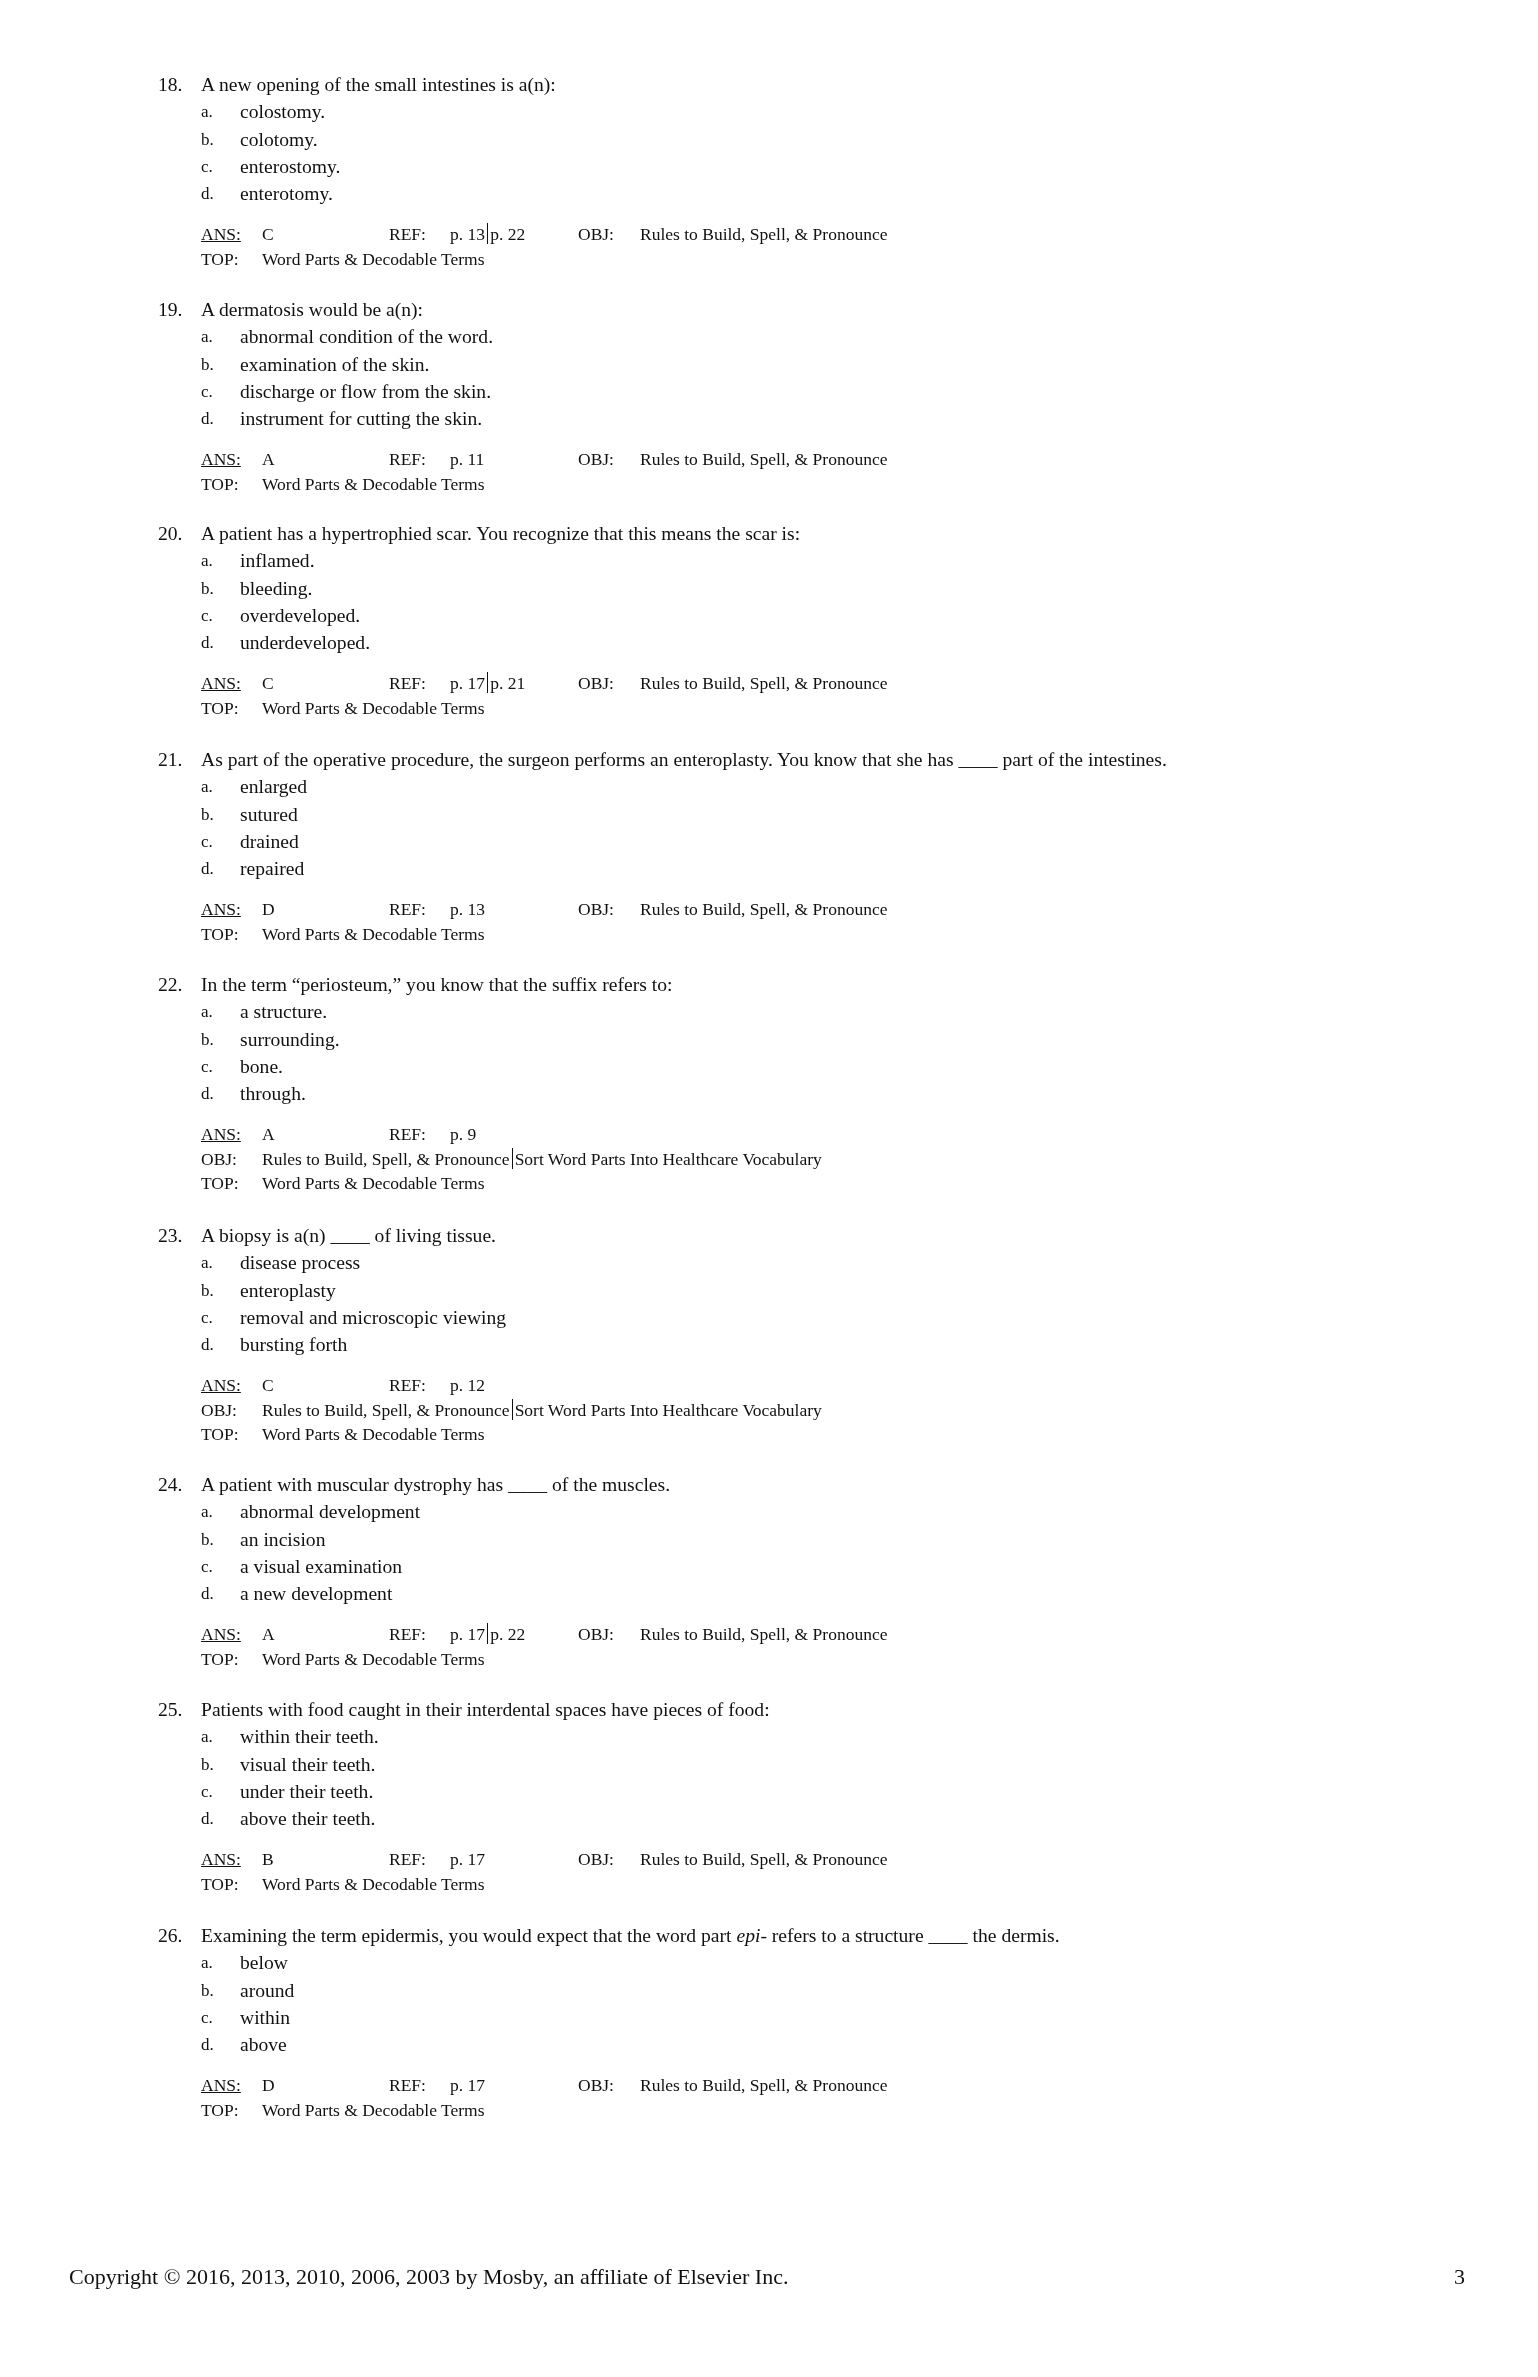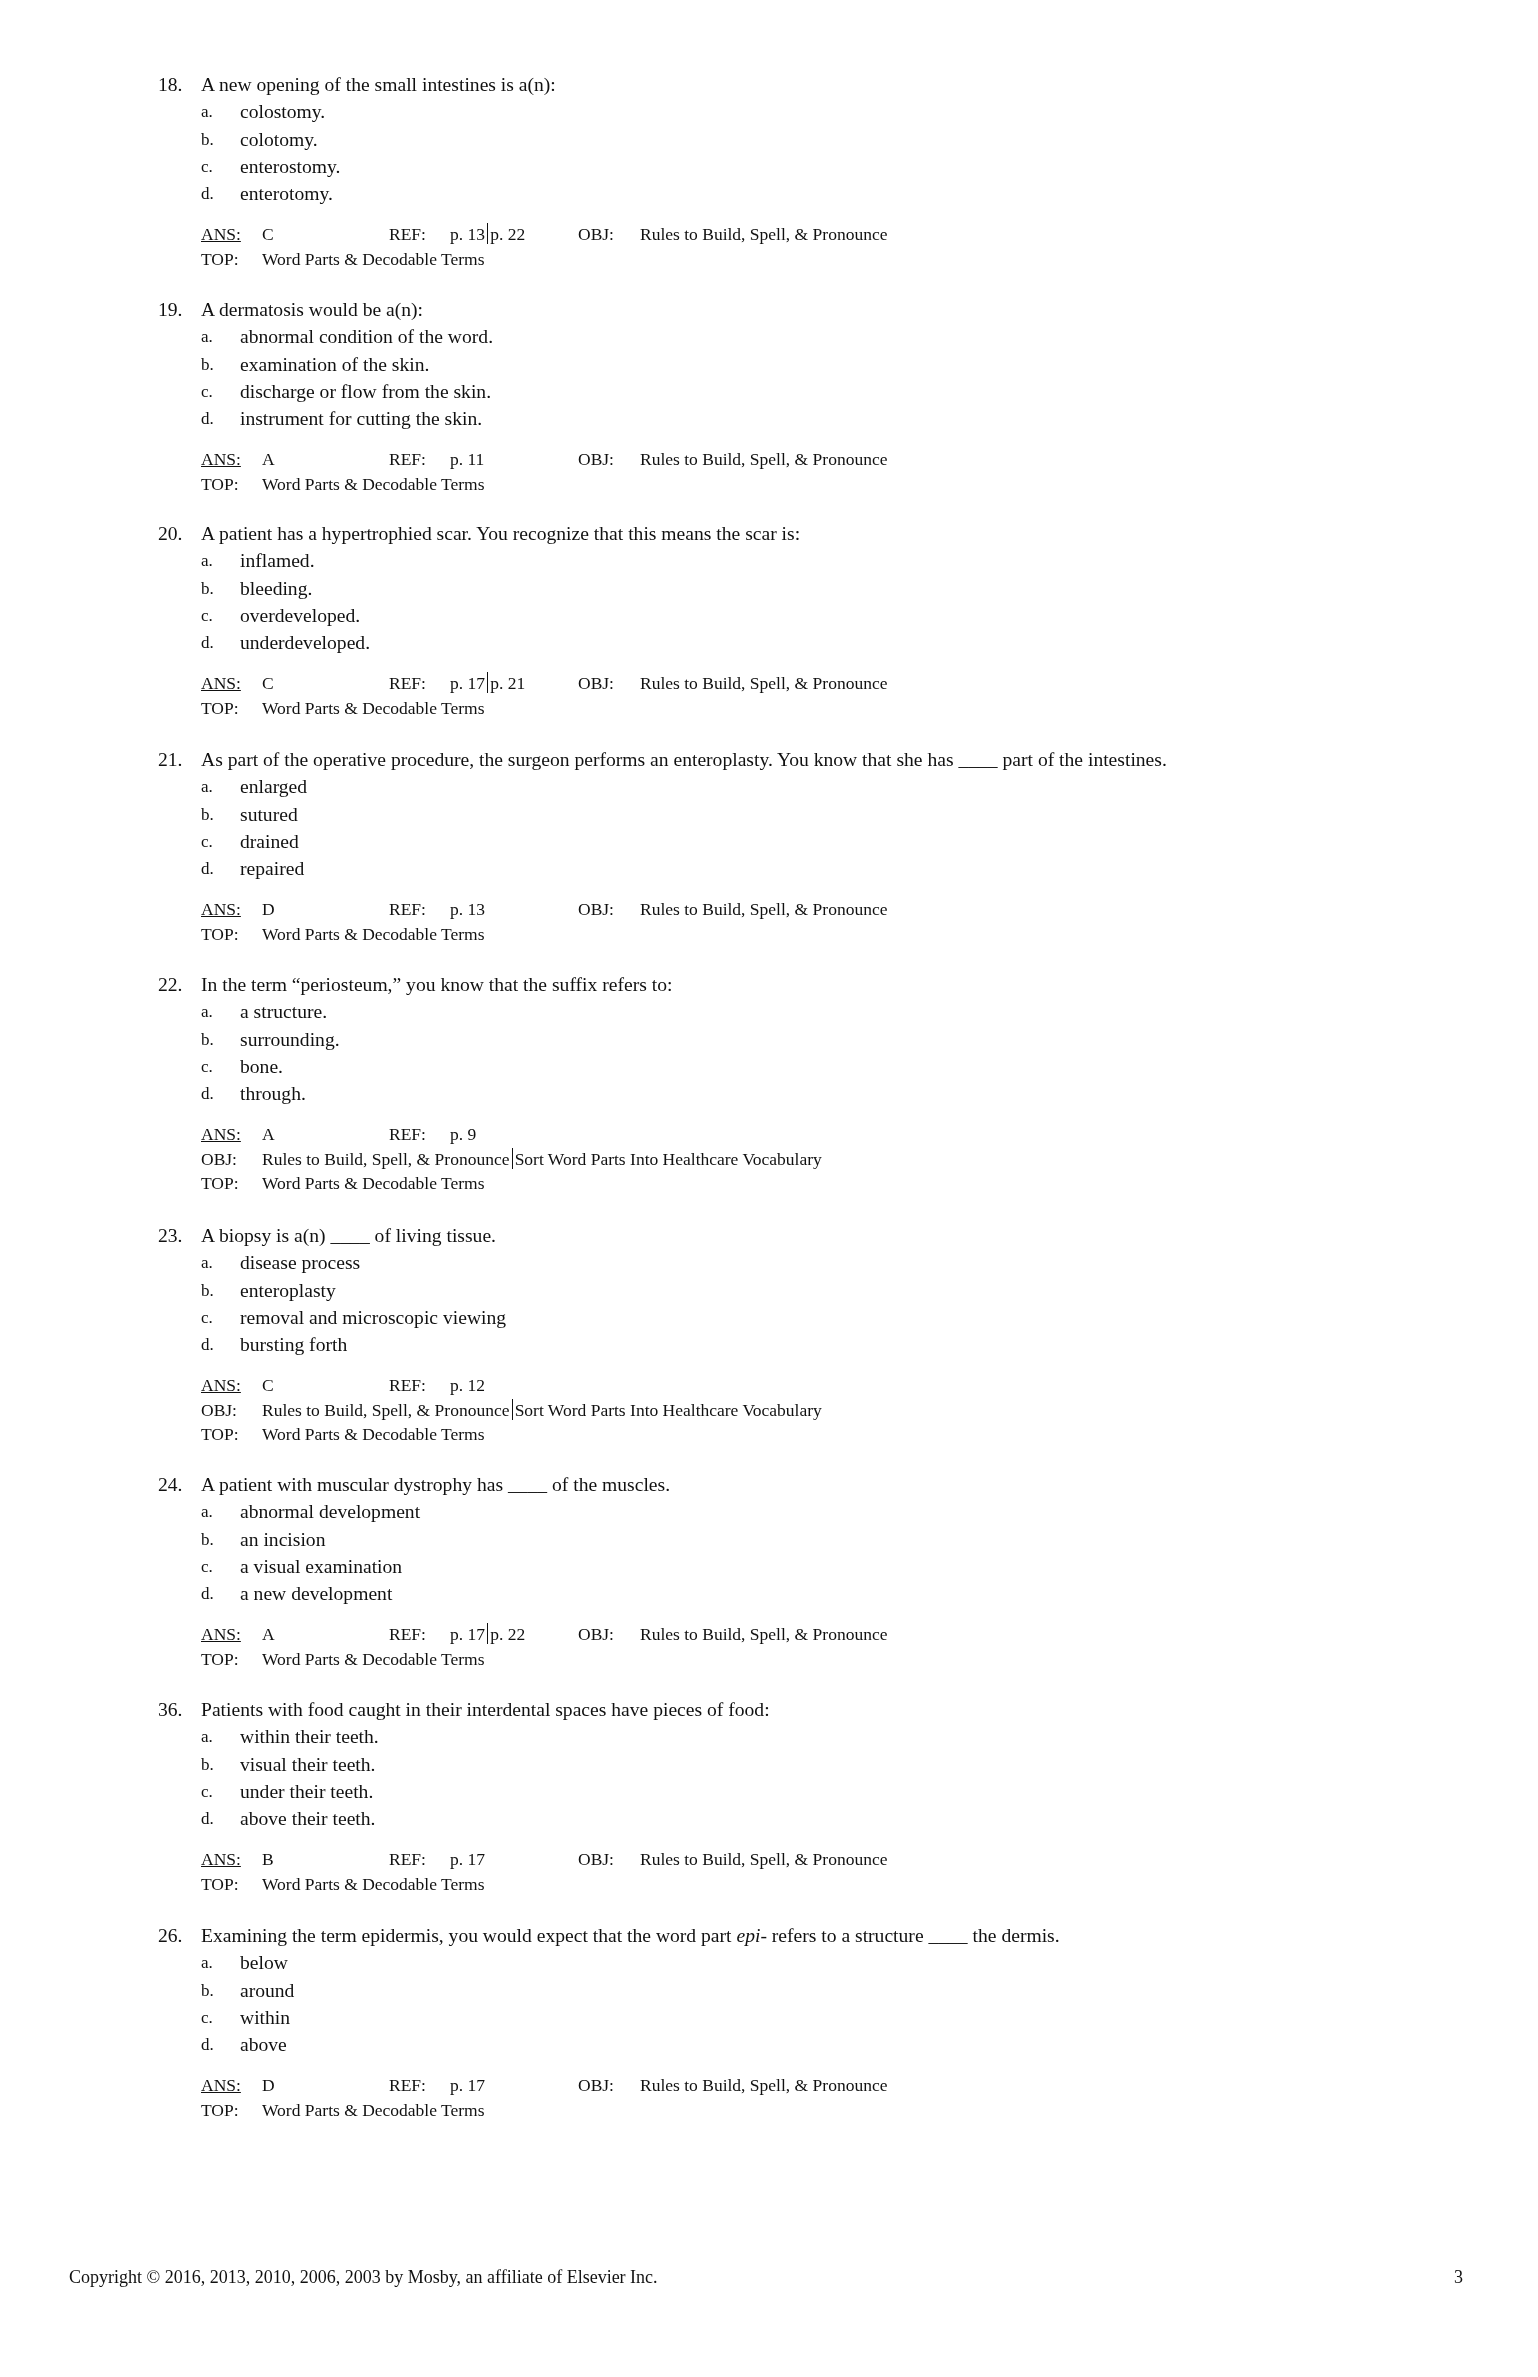--- a/index.html
+++ b/index.html
@@ -19,21 +19,21 @@
   .ref-label { left: 389px; }
   .ref-val { left: 450px; }
   .obj-label-inline { left: 578px; }
   .obj-val-inline { left: 640px; }
   .obj-label { left: 201px; }
   .obj-val { left: 262px; }
   .top-label { left: 201px; }
   .top-val { left: 262px; }
   .sep { display: inline-block; width: 1px; height: 21px; background: #111; vertical-align: -4.2px; margin: 0 2.1px; }
   em { font-style: italic; }
-  .footer { position: absolute; top: 2263px; height: 28px; line-height: 28px; font-size: 18px; white-space: nowrap; }
+  .footer { position: absolute; top: 2263px; height: 28px; line-height: 28px; font-size: 22px; white-space: nowrap; }
   .footer-left { left: 69px; }
   .footer-right { left: 1454px; }
 </style>
 </head>
 <body>
 
 <div class="question" style="top:71px;">
   <div class="q-line q-num" style="top:0px">18.</div>
   <div class="q-line q-text" style="top:0px">A new opening of the small intestines is a(n):</div>
   <div class="q-line opt-letter" style="top:27px">a.</div>
@@ -174,21 +174,21 @@
   <div class="meta ans-val" style="top:151px">A</div>
   <div class="meta ref-label" style="top:151px">REF:</div>
   <div class="meta ref-val" style="top:151px"><span>p. 17</span><span class="sep"></span><span>p. 22</span></div>
   <div class="meta obj-label-inline" style="top:151px">OBJ:</div>
   <div class="meta obj-val-inline" style="top:151px">Rules to Build, Spell, &amp; Pronounce</div>
   <div class="meta top-label" style="top:176px">TOP:</div>
   <div class="meta top-val" style="top:176px">Word Parts &amp; Decodable Terms</div>
 </div>
 
 <div class="question" style="top:1696px;">
-  <div class="q-line q-num" style="top:0px">36.</div>
+  <div class="q-line q-num" style="top:0px">25.</div>
   <div class="q-line q-text" style="top:0px">Patients with food caught in their interdental spaces have pieces of food:</div>
   <div class="q-line opt-letter" style="top:27px">a.</div>
   <div class="q-line opt-text" style="top:27px">within their teeth.</div>
   <div class="q-line opt-letter" style="top:55px">b.</div>
   <div class="q-line opt-text" style="top:55px">visual their teeth.</div>
   <div class="q-line opt-letter" style="top:82px">c.</div>
   <div class="q-line opt-text" style="top:82px">under their teeth.</div>
   <div class="q-line opt-letter" style="top:109px">d.</div>
   <div class="q-line opt-text" style="top:109px">above their teeth.</div>
   <div class="meta ans-label" style="top:151px">ANS:</div>

